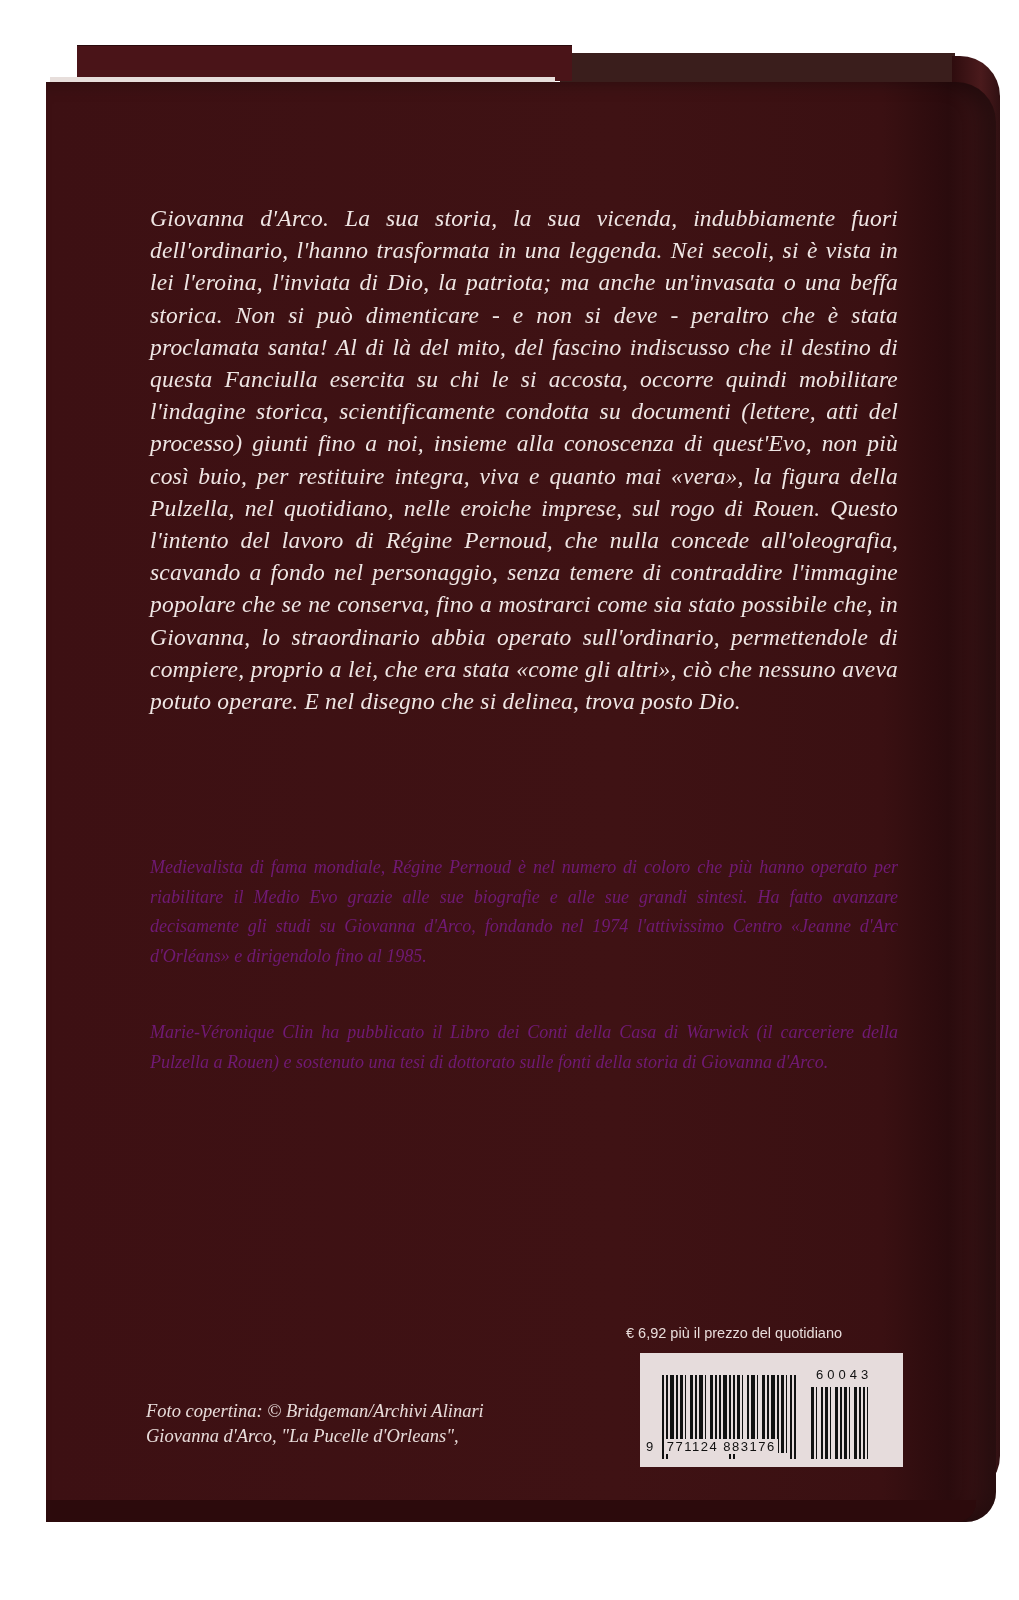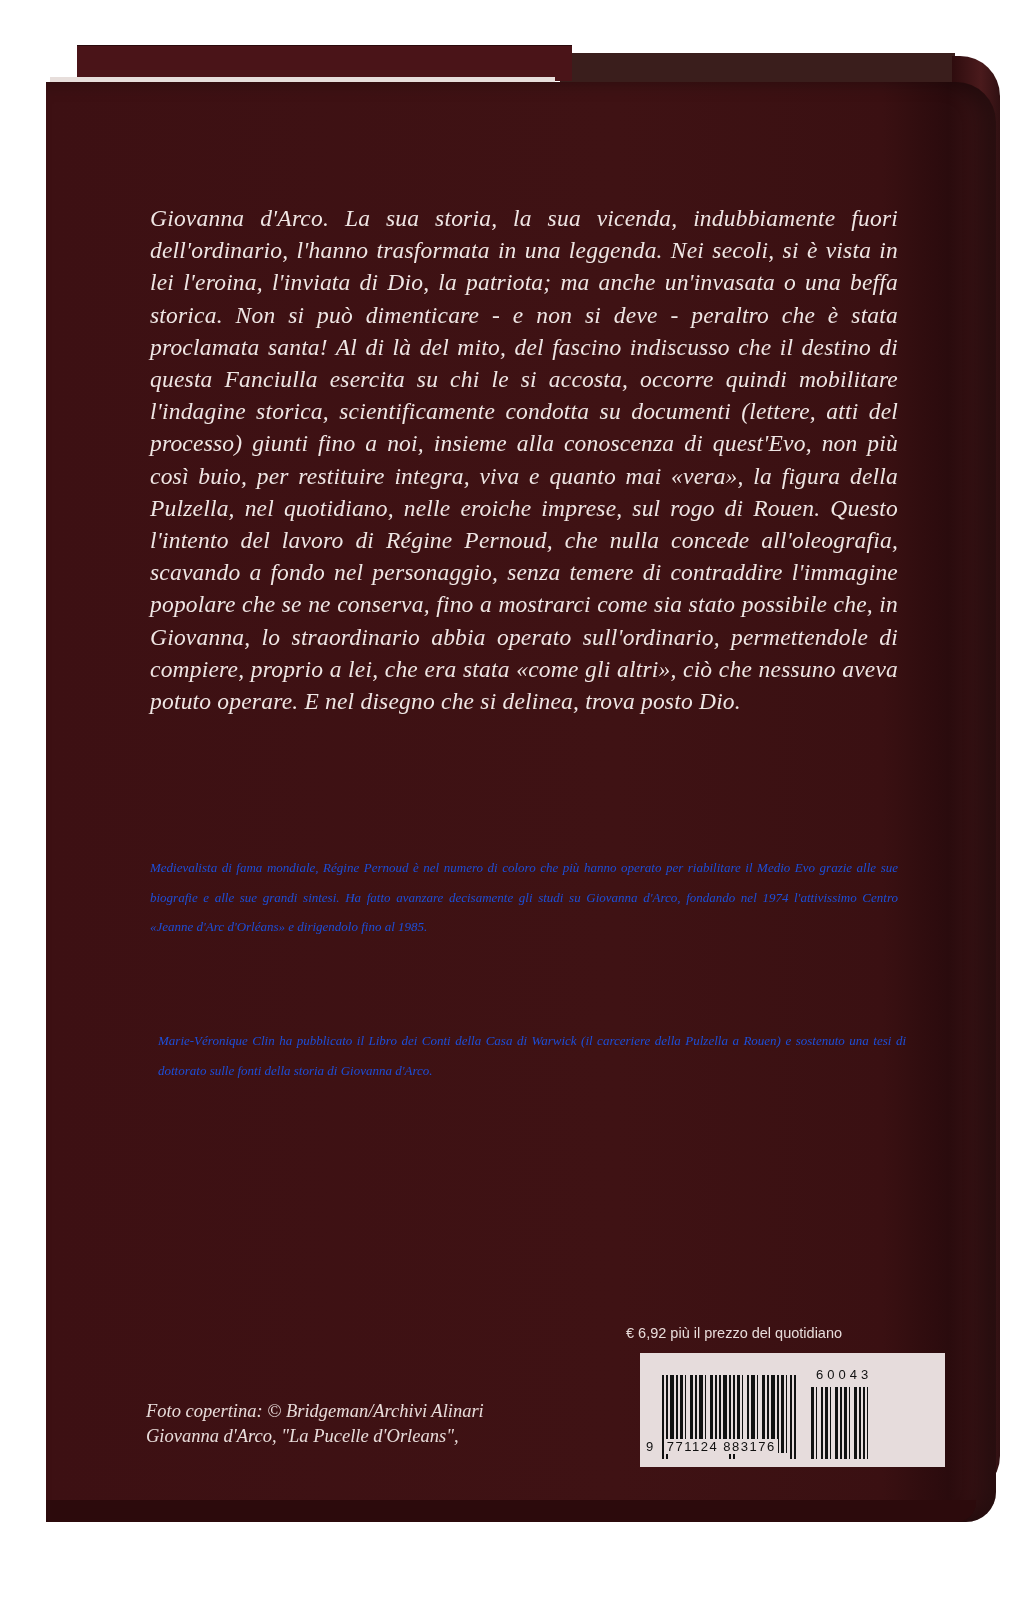--- a/index.html
+++ b/index.html
@@ -36,36 +36,36 @@
       background: #2c0a0c; border-radius: 0 0 20px 0;
     }
     .text-block {
       position: absolute; left: 150px; width: 748px; color: #efe6e4;
     }
     .blurb {
       top: 202px; font-size: 23.5px; line-height: 32.2px;
       text-align: justify; letter-spacing: 0.2px; font-style: italic;
     }
     .bio {
-      font-style: italic; font-size: 13px; line-height: 29.5px;
-      text-align: justify; color: #1d4ed8;
+      font-style: italic; font-size: 18px; line-height: 29.5px;
+      text-align: justify; color: #701a75;
     }
     .bio-1 { top: 853px; }
     .bio-2 { top: 1018px; }
     .credits {
       position: absolute; left: 146px; top: 1399px; width: 440px;
       font-style: italic; font-size: 18.5px; line-height: 25px; color: #e8dcda;
     }
     .credits div { white-space: nowrap; }
     .price {
       position: absolute; left: 626px; top: 1325px;
       font-family: "Liberation Sans", sans-serif; font-size: 14.5px; color: #e8dcda;
     }
     .barcode-label {
-      position: absolute; left: 640px; top: 1353px; width: 305px; height: 114px;
+      position: absolute; left: 640px; top: 1353px; width: 263px; height: 114px;
       background: #e6dcdc;
     }
     .bars { position: absolute; display: flex; align-items: stretch; }
     .bars span { display: block; background: #111; margin-right: 2px; }
     .main-bars { left: 22px; top: 22px; height: 84px; }
     .addon-bars { left: 171px; top: 34px; height: 72px; }
     .ean-digits {
       position: absolute; left: 6px; top: 86px;
       font-family: "Liberation Sans", sans-serif; font-size: 13px; color: #111;
       letter-spacing: 1.5px; background: transparent;
@@ -84,21 +84,21 @@
 <div class="top-spine-back"></div>
 <div class="top-flap"></div>
 <div class="page-edge"></div>
 <div class="book-spine-curve"></div>
 <div class="book-body"></div>
 <div class="bottom-lip"></div>
 
 <p class="text-block blurb" style="margin:0">Giovanna d'Arco. La sua storia, la sua vicenda, indubbiamente fuori dell'ordinario, l'hanno trasformata in una leggenda. Nei secoli, si è vista in lei l'eroina, l'inviata di Dio, la patriota; ma anche un'invasata o una beffa storica. Non si può dimenticare - e non si deve - peraltro che è stata proclamata santa! Al di là del mito, del fascino indiscusso che il destino di questa Fanciulla esercita su chi le si accosta, occorre quindi mobilitare l'indagine storica, scientificamente condotta su documenti (lettere, atti del processo) giunti fino a noi, insieme alla conoscenza di quest'Evo, non più così buio, per restituire integra, viva e quanto mai «vera», la figura della Pulzella, nel quotidiano, nelle eroiche imprese, sul rogo di Rouen. Questo l'intento del lavoro di Régine Pernoud, che nulla concede all'oleografia, scavando a fondo nel personaggio, senza temere di contraddire l'immagine popolare che se ne conserva, fino a mostrarci come sia stato possibile che, in Giovanna, lo straordinario abbia operato sull'ordinario, permettendole di compiere, proprio a lei, che era stata «come gli altri», ciò che nessuno aveva potuto operare. E nel disegno che si delinea, trova posto Dio.</p>
 
 <p class="text-block bio bio-1" style="margin:0">Medievalista di fama mondiale, Régine Pernoud è nel numero di coloro che più hanno operato per riabilitare il Medio Evo grazie alle sue biografie e alle sue grandi sintesi. Ha fatto avanzare decisamente gli studi su Giovanna d'Arco, fondando nel 1974 l'attivissimo Centro «Jeanne d'Arc d'Orléans» e dirigendolo fino al 1985.</p>
-<p class="text-block bio bio-2" style="margin:8px">Marie-Véronique Clin ha pubblicato il Libro dei Conti della Casa di Warwick (il carceriere della Pulzella a Rouen) e sostenuto una tesi di dottorato sulle fonti della storia di Giovanna d'Arco.</p>
+<p class="text-block bio bio-2" style="margin:0">Marie-Véronique Clin ha pubblicato il Libro dei Conti della Casa di Warwick (il carceriere della Pulzella a Rouen) e sostenuto una tesi di dottorato sulle fonti della storia di Giovanna d'Arco.</p>
 
 <div class="credits">
   <div>Foto copertina: © Bridgeman/Archivi Alinari</div>
   <div>Giovanna d'Arco, "La Pucelle d'Orleans",</div>
 </div>
 
 <div class="price">€ 6,92 più il prezzo del quotidiano</div>
 
 <div class="barcode-label">
   <div class="bars main-bars">

